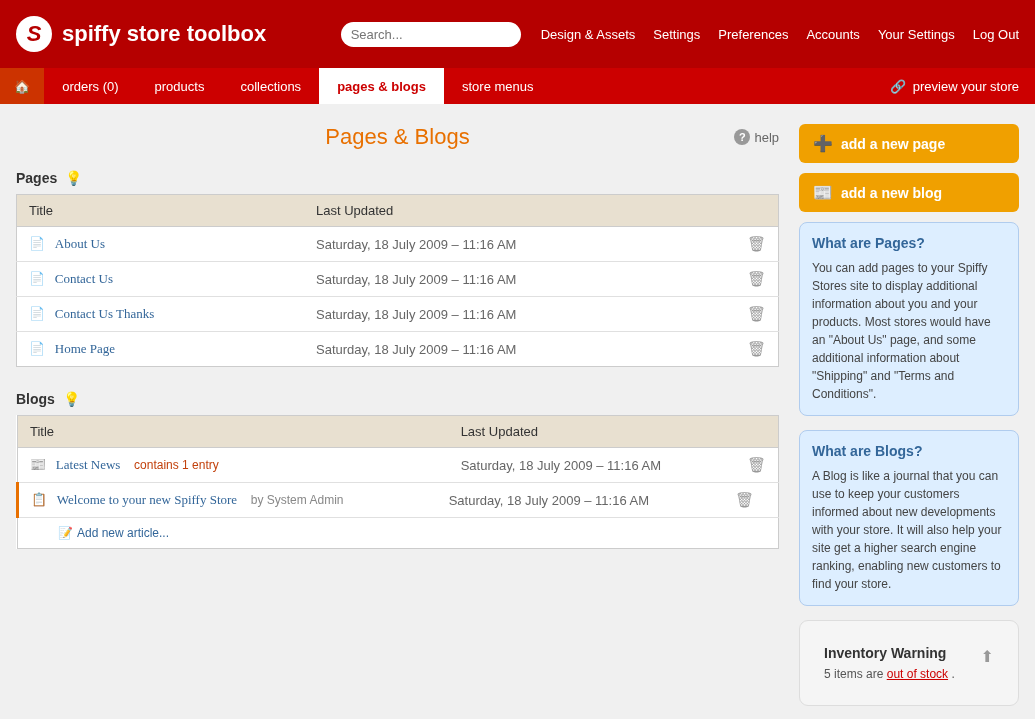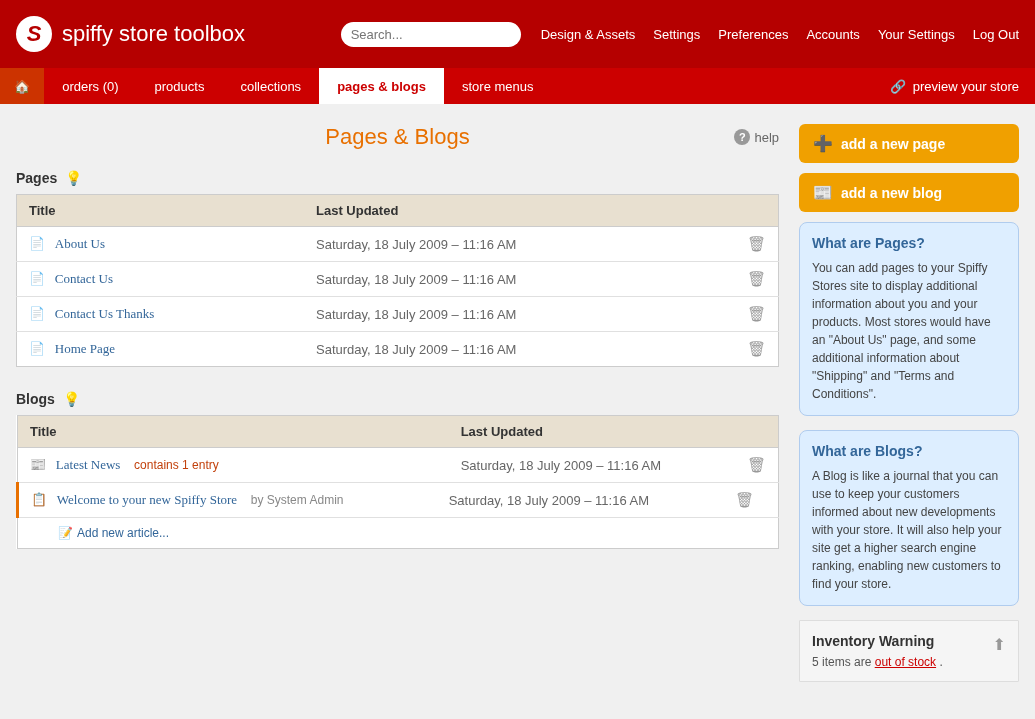--- a/index.html
+++ b/index.html
@@ -23,21 +23,21 @@
       width: 36px; height: 36px;
       background: white;
       border-radius: 50%;
       display: flex; align-items: center; justify-content: center;
       font-size: 22px; font-weight: bold; color: #b50000;
       font-style: italic;
     }
     #app-title {
       color: white;
       font-size: 22px;
-      font-weight: normal;
+      font-weight: bold;
       text-align: center;
     }
     #search-area {
       margin-right: 20px;
     }
     #search-box {
       padding: 5px 10px;
       border-radius: 14px;
       border: none;
       font-size: 13px;
@@ -153,21 +153,21 @@
       border-collapse: collapse;
       border: 1px solid #ccc;
       background: white;
       margin-bottom: 24px;
     }
     .data-table th {
       background: #e8e0d0;
       padding: 8px 12px;
       text-align: left;
       font-size: 13px;
-      font-weight: bold;
+      font-weight: normal;
       color: #333;
       border-bottom: 1px solid #ccc;
     }
     .data-table td {
       padding: 8px 12px;
       border-bottom: 1px solid #e0e0e0;
       font-size: 13px;
       vertical-align: middle;
     }
     .data-table tr:last-child td { border-bottom: none; }
@@ -265,22 +265,22 @@
     }
     .info-box p {
       color: #444;
       font-size: 12px;
       line-height: 1.5;
     }
 
     .warning-box {
       background: #f5f5f5;
       border: 1px solid #ddd;
-      border-radius: 1px;
-      padding: 12px;
+      border-radius: 9px;
+      padding: 24px;
       margin-bottom: 14px;
     }
     .warning-box h3 {
       color: #333;
       font-size: 14px;
       margin-bottom: 6px;
     }
     .warning-box p {
       color: #555;
       font-size: 12px;

